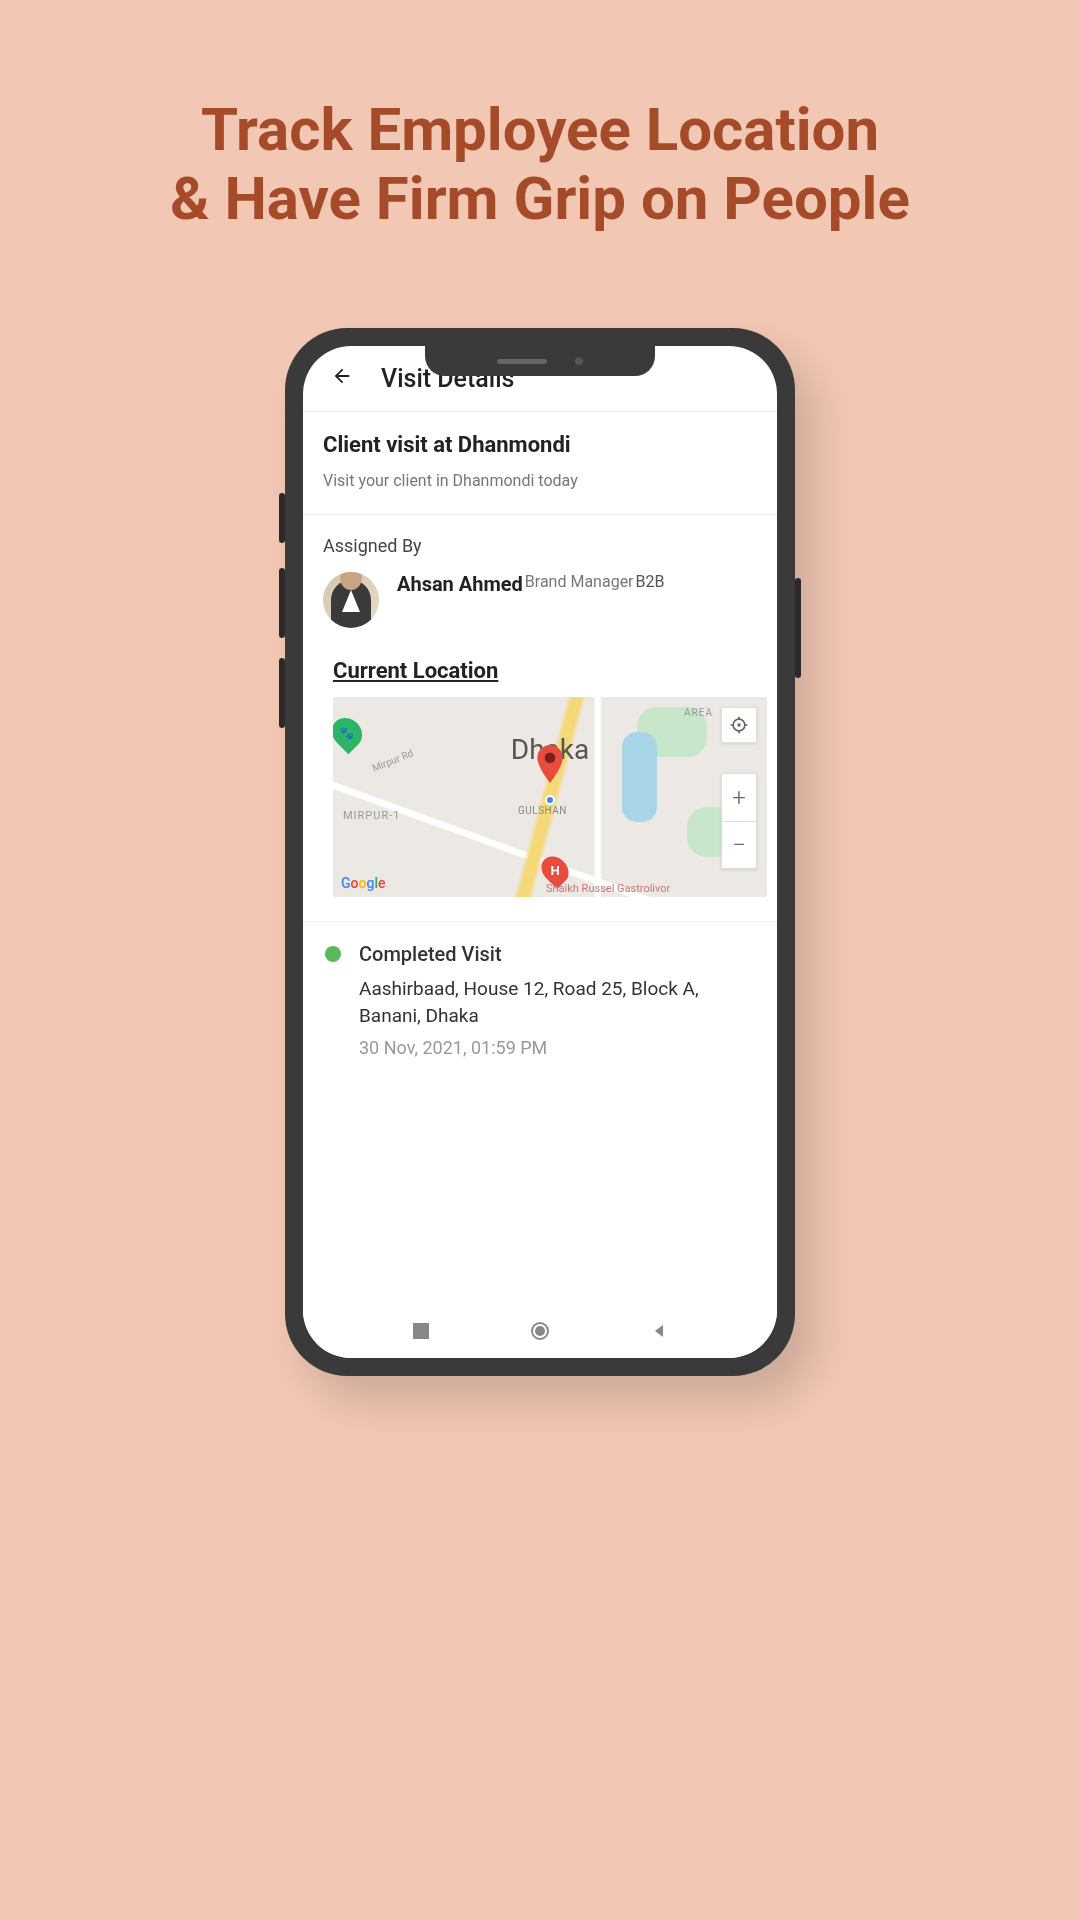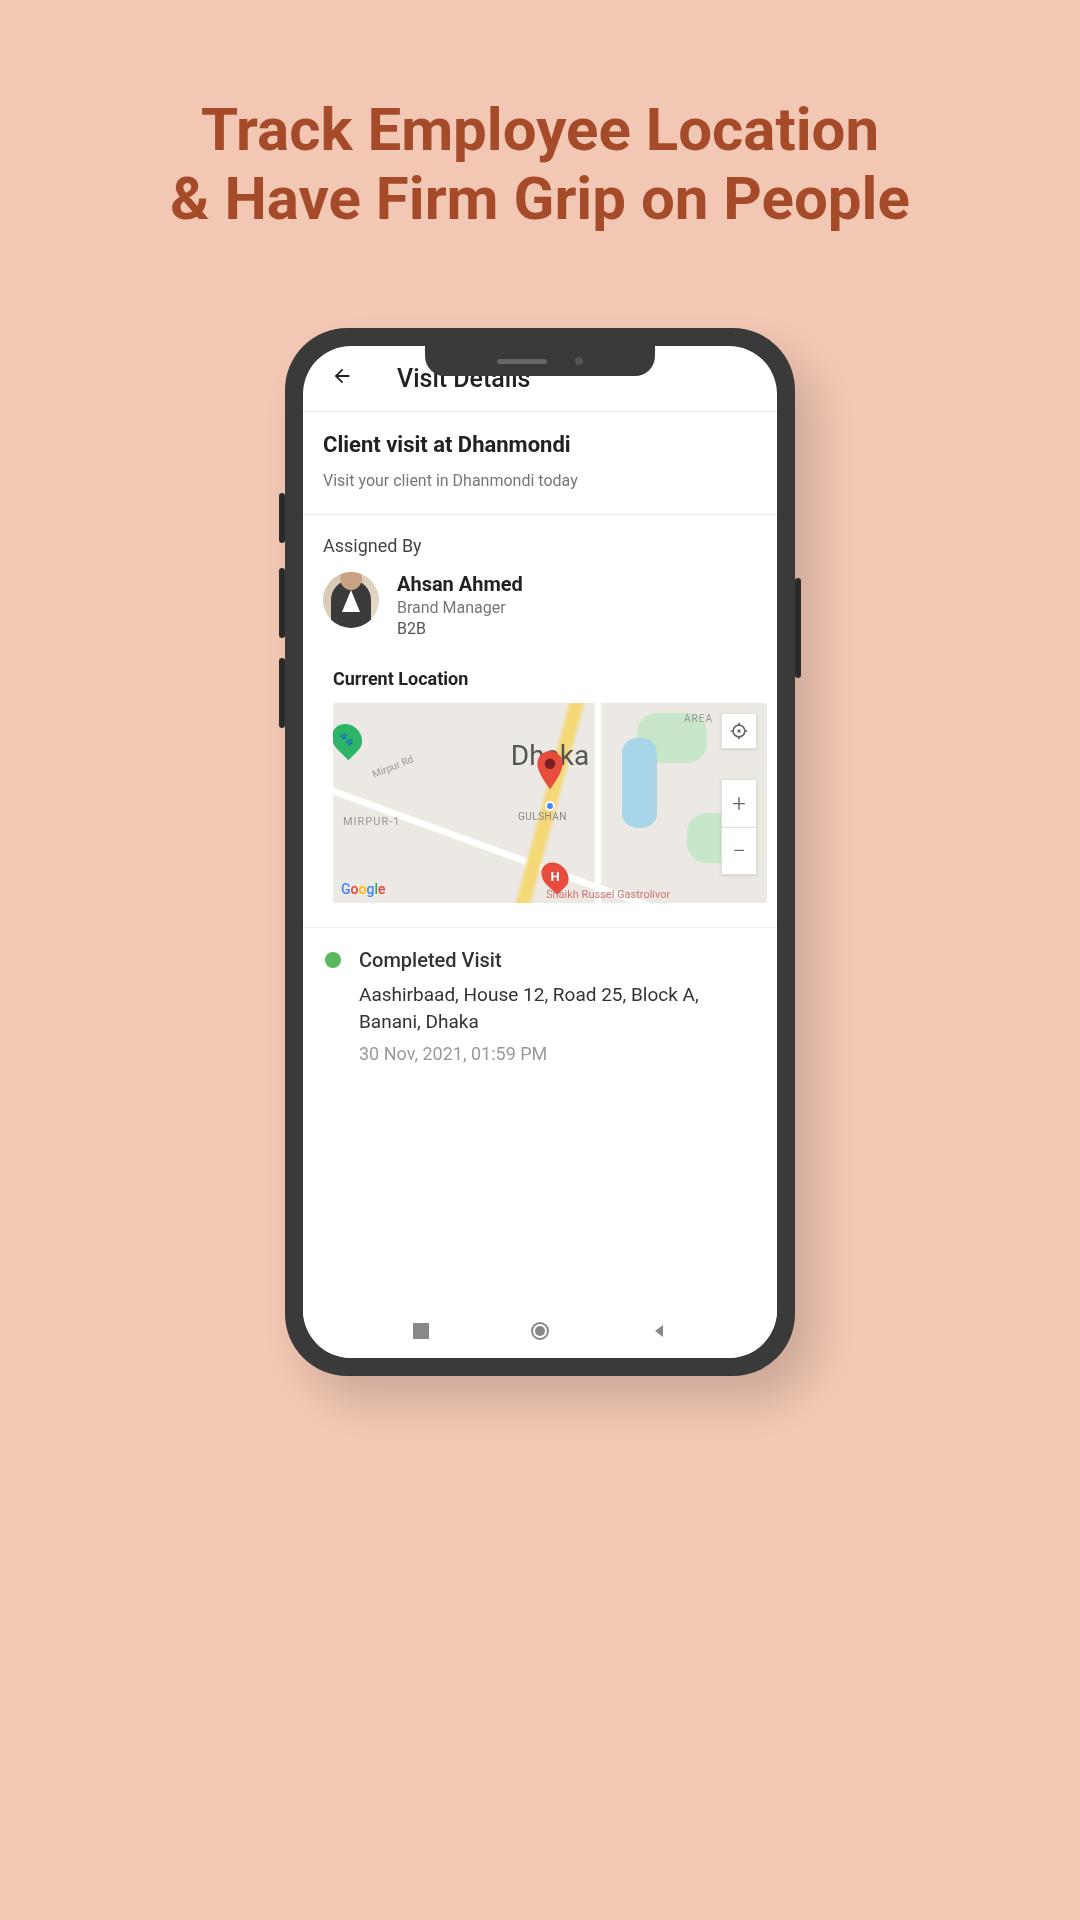--- a/index.html
+++ b/index.html
@@ -71,21 +71,21 @@
   color: #fff;
   font-weight: 500;
 }
 .status-left { display: flex; align-items: center; gap: 6px; }
 .status-right { display: flex; align-items: center; gap: 6px; }
 .app-header {
   display: flex;
   align-items: center;
   padding: 18px 28px;
   border-bottom: 1px solid #eee;
-  gap: 44px;
+  gap: 28px;
 }
 .back-btn { font-size: 24px; color: #222; cursor: pointer; }
 .header-title { font-size: 25px; font-weight: 500; color: #222; }
 .content { padding: 20px 20px 0; }
 .date-row { display: flex; justify-content: space-between; align-items: center; margin-bottom: 14px; }
 .date-text { font-size: 18px; color: #555; }
 .status-badge {
   background: #2cb568;
   color: #fff;
   padding: 6px 14px;
@@ -113,25 +113,25 @@
   position: relative;
 }
 .avatar-figure::before {
   content: ''; position: absolute; top: -14px; left: 50%; transform: translateX(-50%);
   width: 22px; height: 24px; background: #c9a484; border-radius: 50%;
 }
 .avatar-figure::after {
   content: ''; position: absolute; top: 10px; left: 50%; transform: translateX(-50%);
   width: 18px; height: 22px; background: #fff; clip-path: polygon(50% 0, 100% 100%, 0 100%);
 }
-.person-info { display: flex; flex-direction: column; gap: 2px; }
+.person-info { display: flex; flex-direction: row; gap: 2px; }
 .person-name { font-size: 20px; font-weight: 700; color: #222; }
 .person-role { font-size: 16px; color: #777; }
 .person-dept { font-size: 16px; color: #555; }
-.loc-title { font-size: 18px; font-weight: 700; color: #222; margin-bottom: 14px; padding-left: 10px; }
+.loc-title { font-size: 22px; font-weight: 700; color: #222; margin-bottom: 14px; padding-left: 10px; text-decoration: underline; }
 .map-container {
   position: relative;
   height: 200px;
   margin: 0 -10px 24px 10px;
   background: #ece8e3;
   border-radius: 2px;
   overflow: hidden;
 }
 .map-roads {
   position: absolute; inset: 0;

